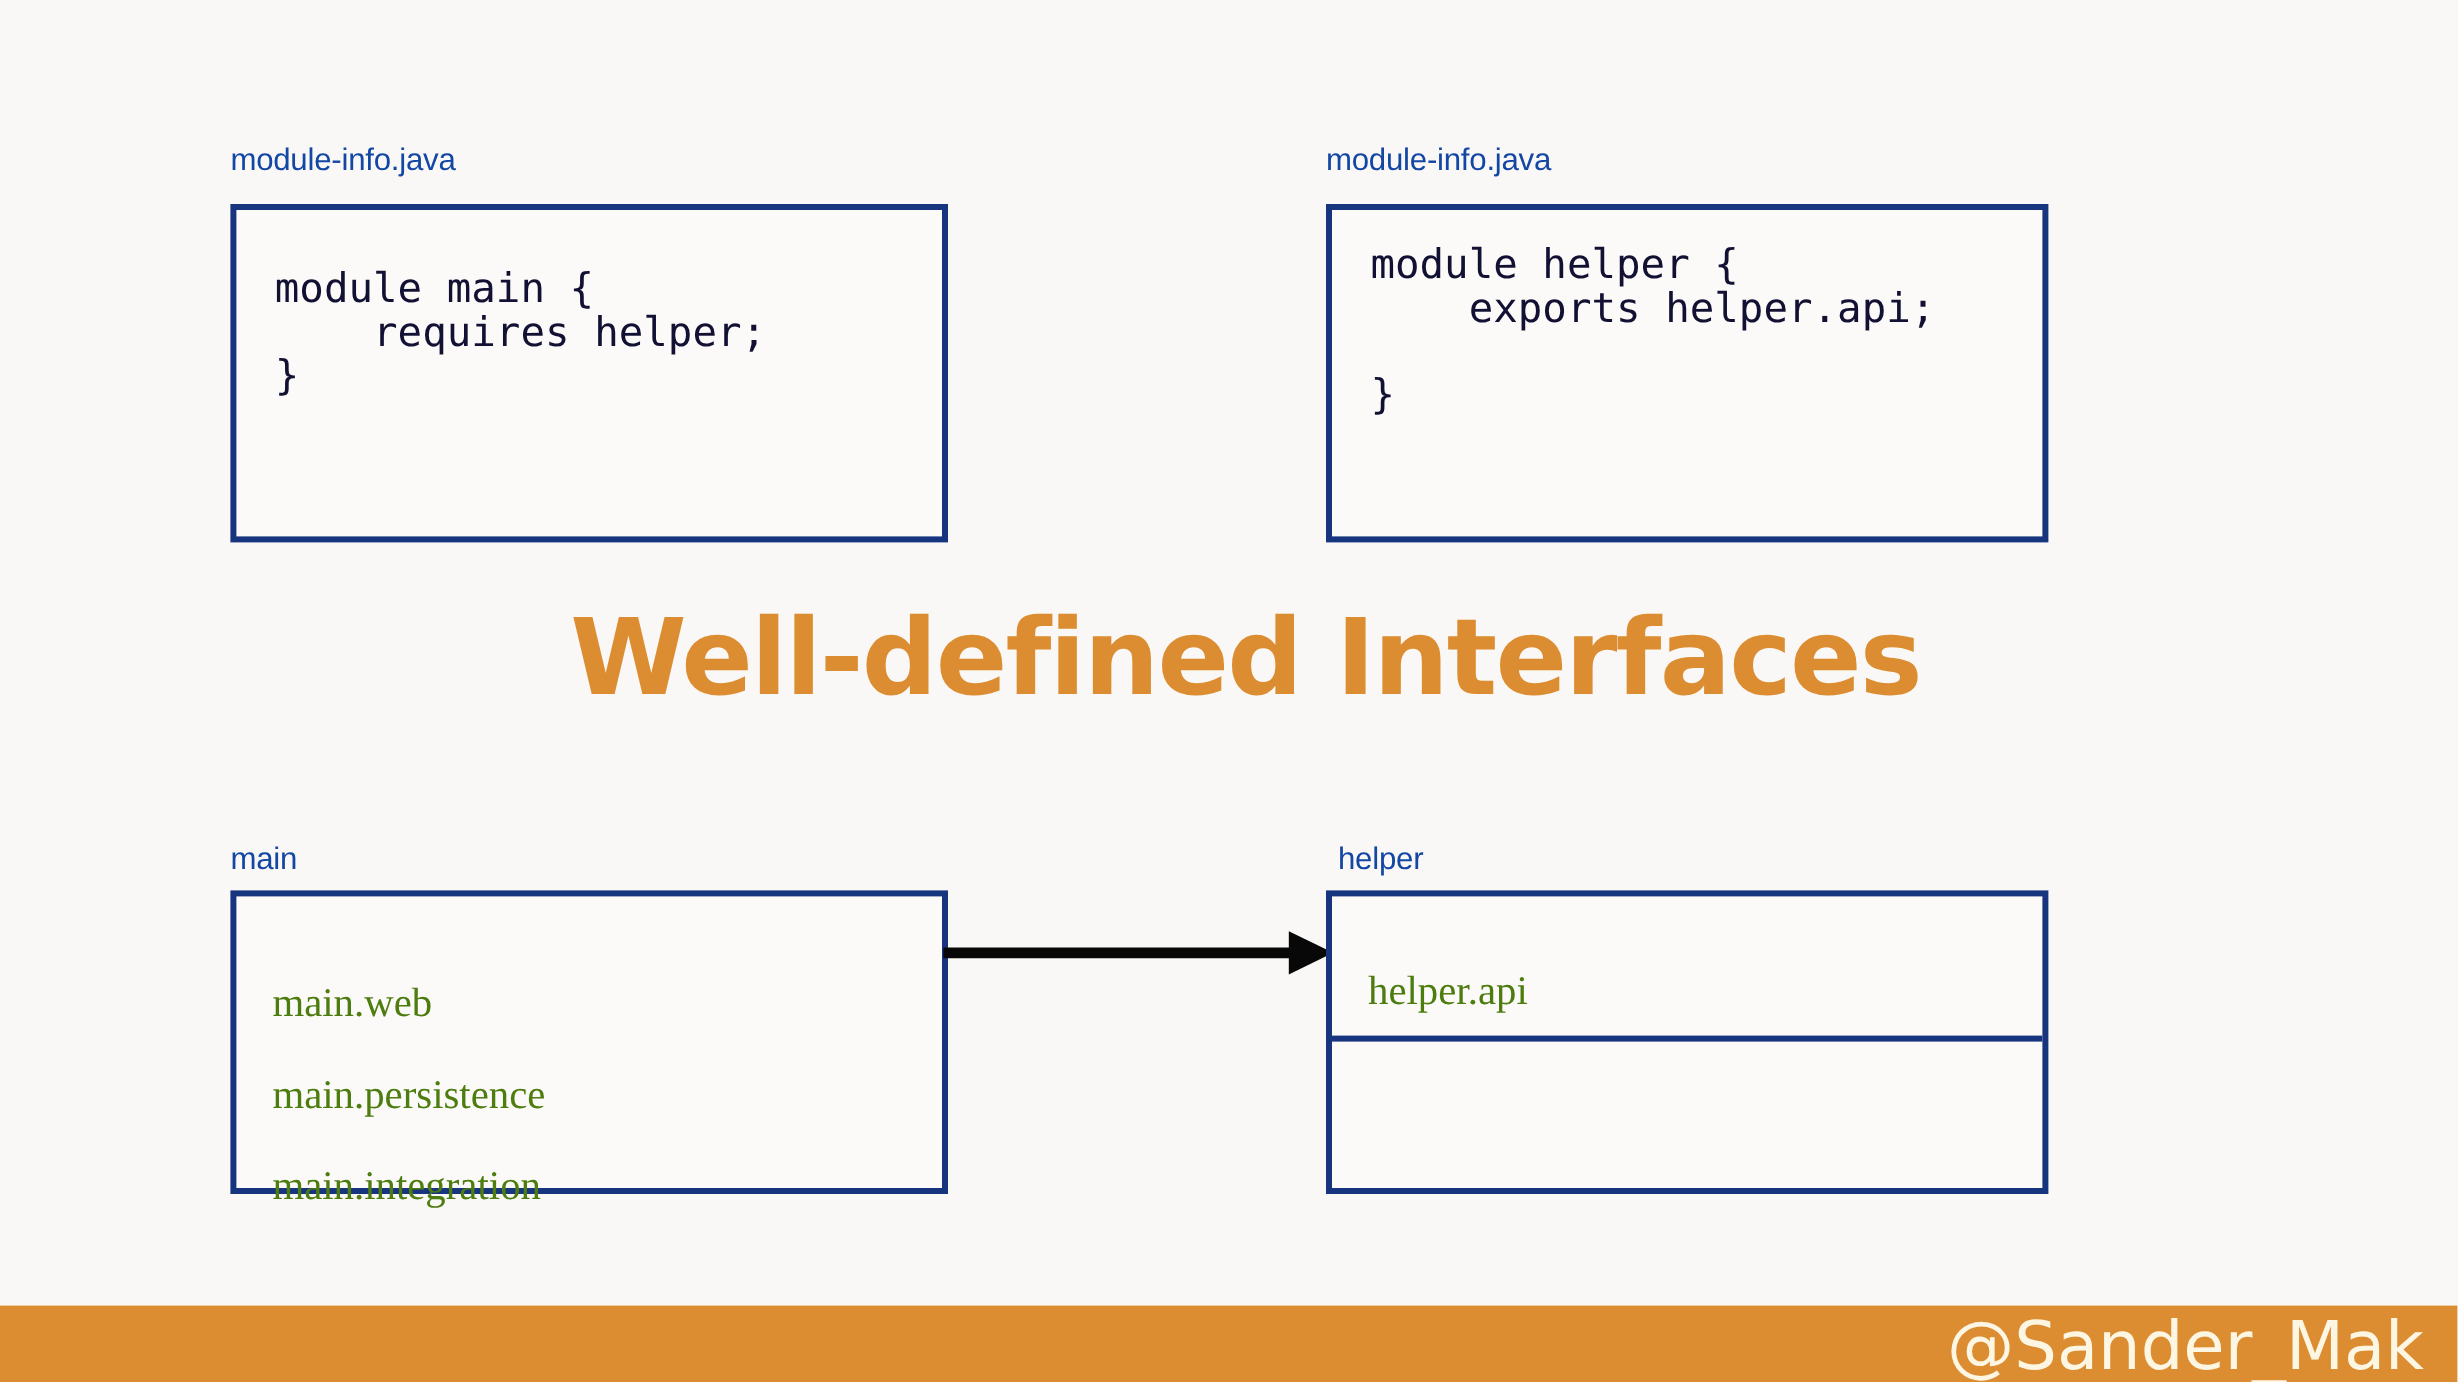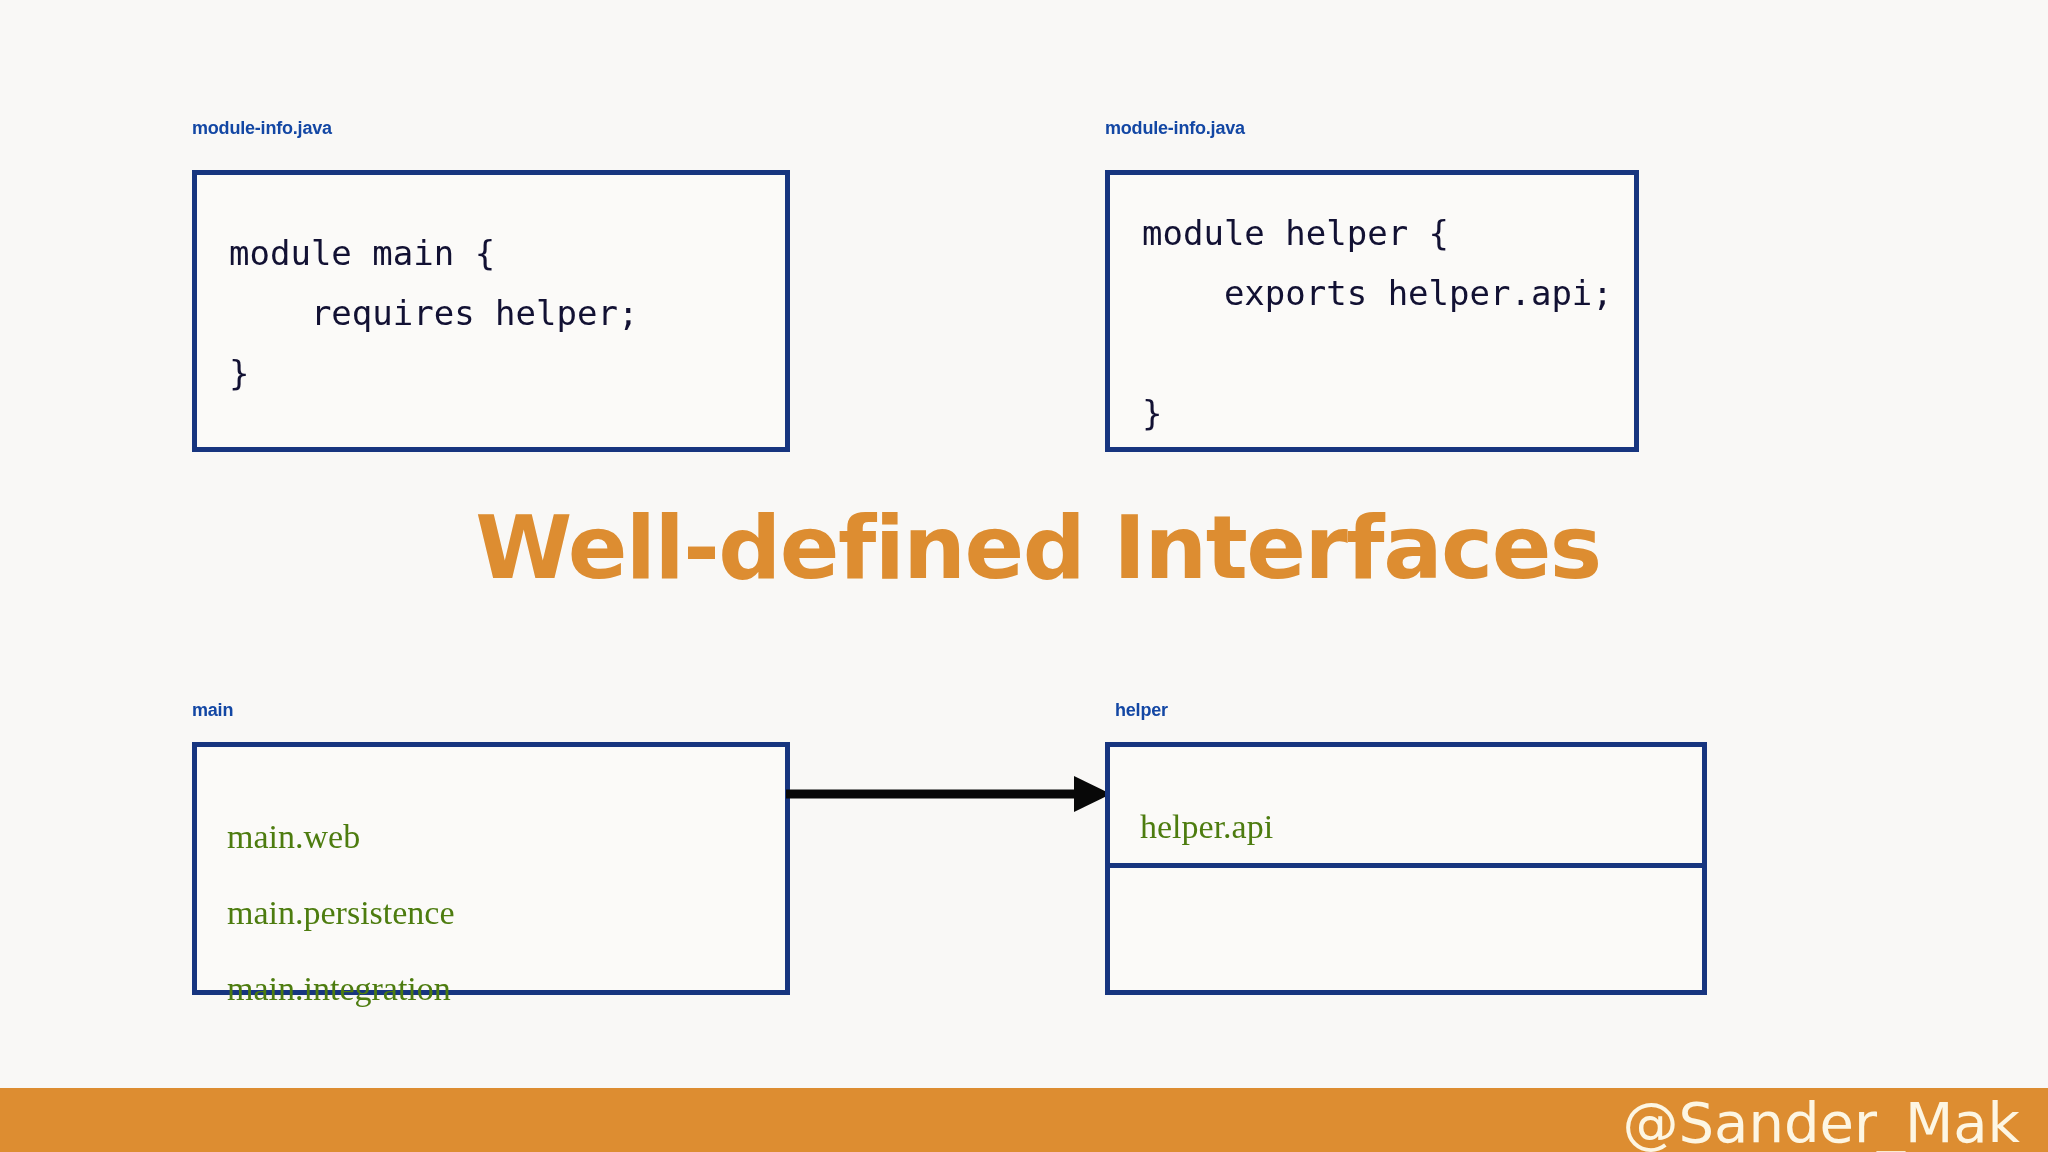--- a/index.html
+++ b/index.html
@@ -19,41 +19,41 @@
     position: absolute;
     inset: 0;
     width: 2048px;
     height: 1152px;
   }
 
   
   .box-label {
     position: absolute;
     font-family: "Liberation Sans", sans-serif;
-    font-weight: bold;
+    font-weight: normal;
     color: #1347a4;
-    font-size: 18px;
+    font-size: 26px;
     letter-spacing: -0.2px;
     white-space: nowrap;
   }
 
   
   .bx {
     position: absolute;
     box-sizing: border-box;
     background: #fbfaf8;
     border: 5px solid #17357f;
   }
 
   
   .code {
     position: absolute;
     font-family: "DejaVu Sans Mono", "Liberation Mono", monospace;
     font-size: 34px;
-    line-height: 60px;
+    line-height: 36px;
     color: #121133;
     white-space: pre;
     letter-spacing: 0px;
   }
 
   
   .pkglist {
     position: absolute;
     font-family: Liberation Serif, serif;
     font-size: 34px;
@@ -110,21 +110,21 @@
   <div class="box-label" style="left:192px; top:118px;">module-info.java</div>
 
   <div class="bx" style="left:192px; top:170px; width:598px; height:282px;">
     <div class="code" style="left:32px; top:48px;">module main {
     requires helper;
 }</div>
   </div>
 
   <div class="box-label" style="left:1105px; top:118px;">module-info.java</div>
 
-  <div class="bx" style="left:1105px; top:170px; width:534px; height:282px;">
+  <div class="bx" style="left:1105px; top:170px; width:602px; height:282px;">
     <div class="code" style="left:32px; top:28px;">module helper {
     exports helper.api;
 
 }</div>
   </div>
 
   <div class="headline" style="top:496px;padding-left:14px;">Well-defined Interfaces</div>
 
   <div class="box-label" style="left:192px; top:700px;">main</div>
 

